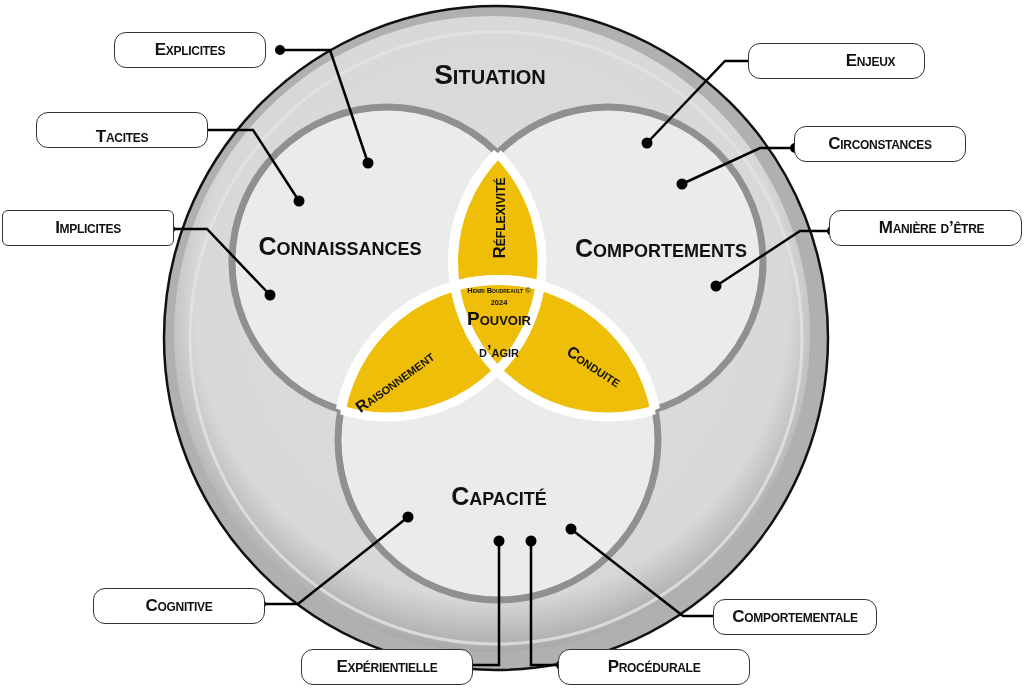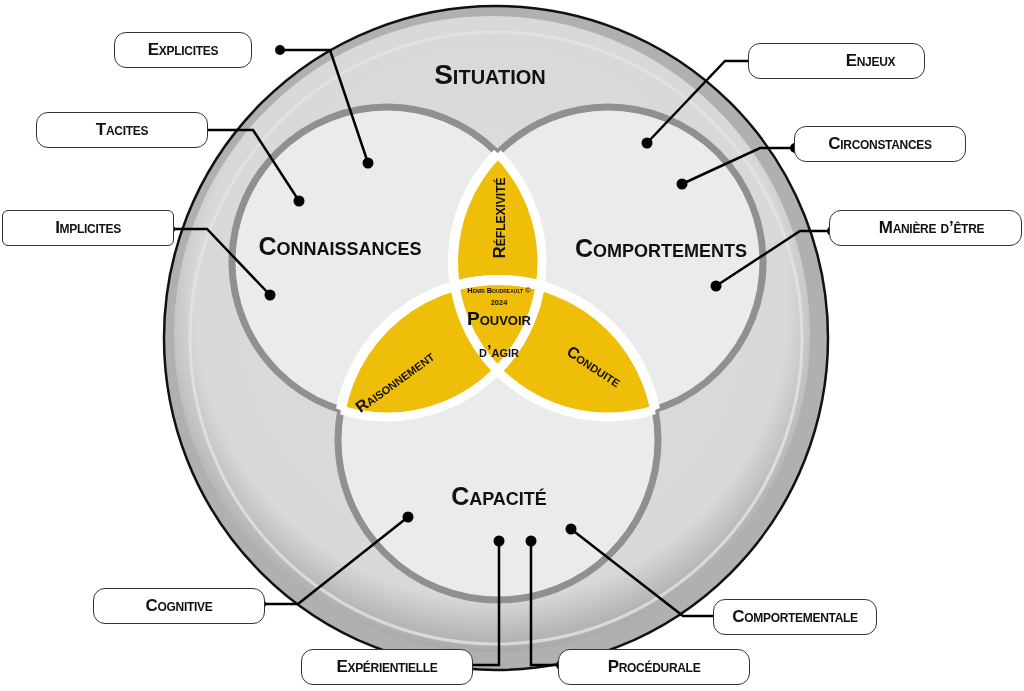--- a/index.html
+++ b/index.html
@@ -126,24 +126,24 @@
       <circle cx="408" cy="517" r="5.5"></circle>
     <circle cx="466" cy="665" r="5"></circle>
       <circle cx="499" cy="541" r="5.5"></circle>
     <circle cx="561" cy="665" r="5"></circle>
       <circle cx="531" cy="541" r="5.5"></circle>
     <circle cx="718" cy="616" r="5"></circle>
       <circle cx="571" cy="529" r="5.5"></circle>
   </g>
 </svg>
 
-<div class="label-box" style="left:114px; top:32px; width:138px;">
+<div class="label-box" style="left:114px; top:32px; width:152px;">
   <span>Explicites</span>
 </div>
-<div class="label-box" style="left:36px; top:112px; width:172px;">
+<div class="label-box" style="left:36px; top:112px; width:172px;align-items:flex-end;">
   <span>Tacites</span>
 </div>
 <div class="label-box" style="left:2px; top:210px; width:172px;border-radius:6px;">
   <span>Implicites</span>
 </div>
 <div class="label-box" style="left:748px; top:43px; width:177px;padding-left:44px;">
   <span style="margin-left:24px;">Enjeux</span>
 </div>
 <div class="label-box" style="left:794px; top:126px; width:172px;">
   <span>Circonstances</span>

